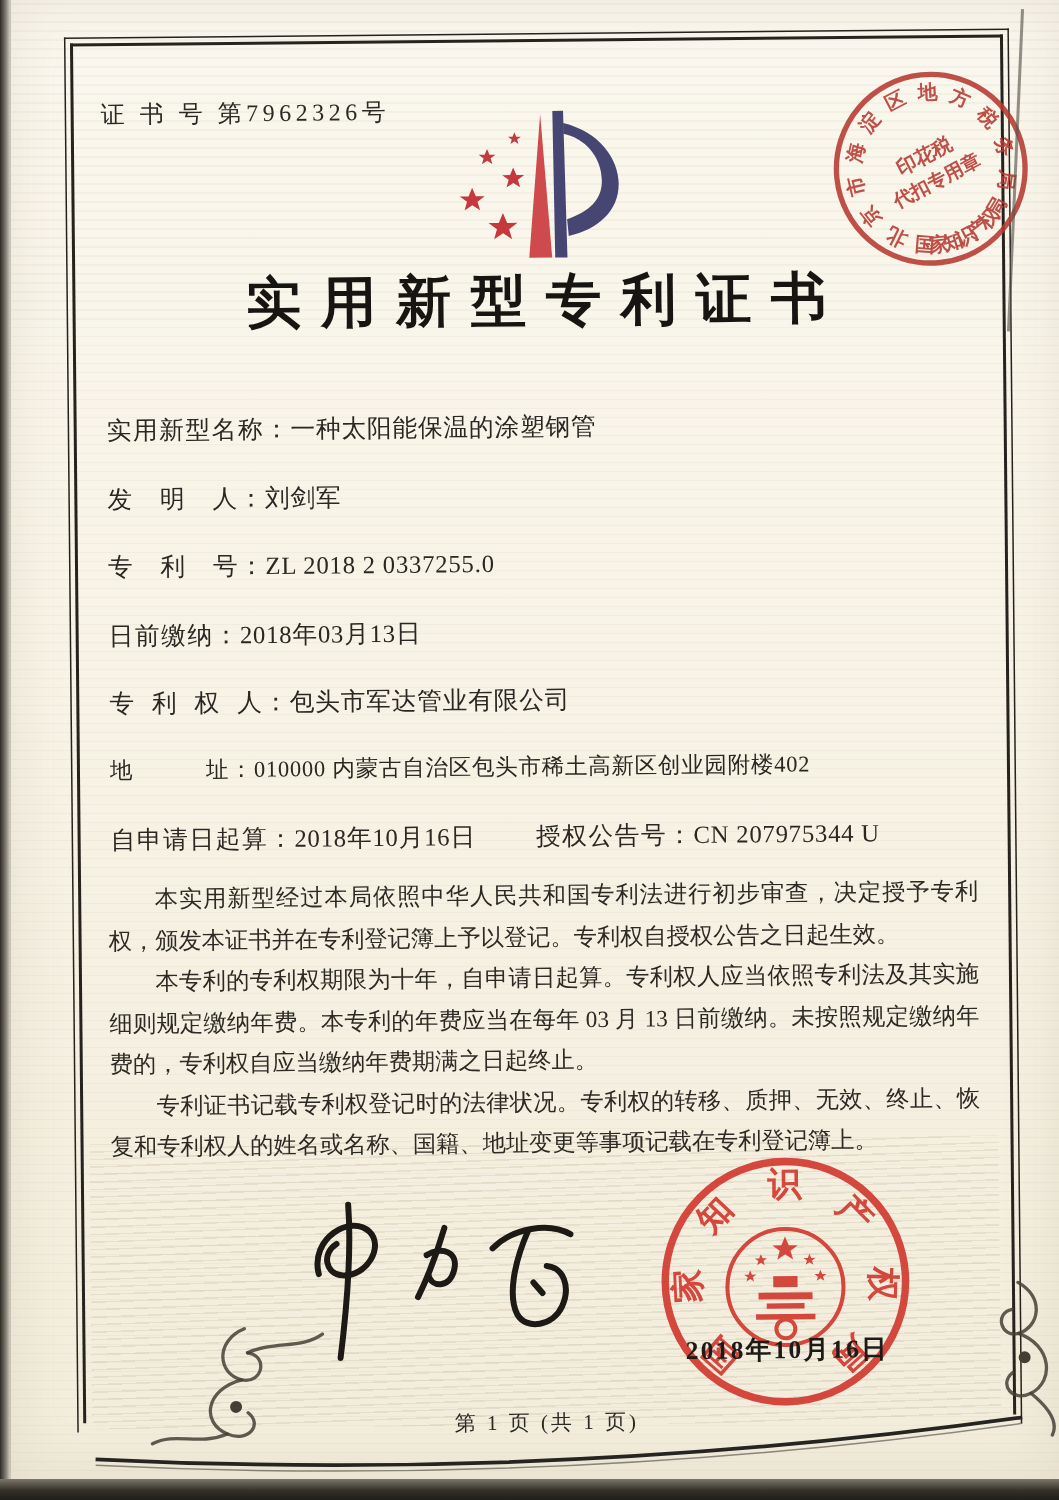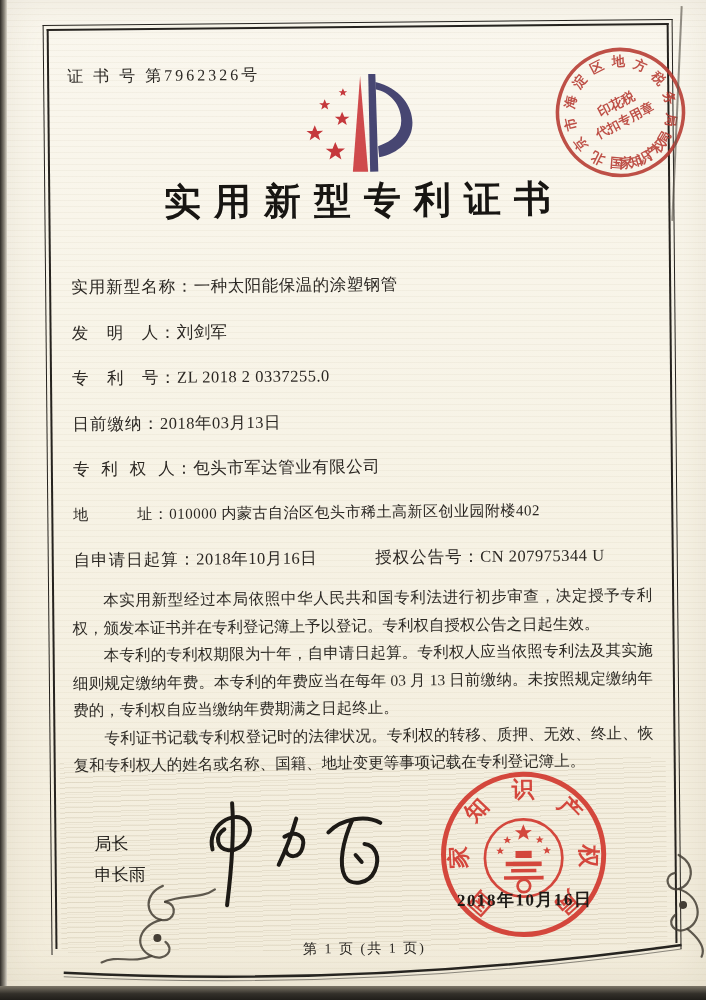--- a/index.html
+++ b/index.html
@@ -38,21 +38,21 @@
   .tax-stamp{position:absolute;left:546px;top:44px;width:142px;height:142px;
     transform:rotate(-27deg);opacity:.88;}
   .tax-stamp text{font-family:"Liberation Serif","DejaVu Serif",serif;font-weight:bold;}
   .title{position:absolute;left:0;top:176px;width:706px;margin:0;text-align:center;
     font-size:37px;font-weight:700;letter-spacing:13px;text-indent:13px;color:#171512;}
   .fields{position:absolute;left:66px;top:262px;width:586px;color:#2b2723;}
   .frow{height:45.5px;line-height:45.5px;font-size:16.5px;white-space:nowrap;}
   .frow .lab{display:inline-block;white-space:pre;letter-spacing:1px;font-family:Liberation Mono, monospace;}
   .frow .val{letter-spacing:.5px;}
   .frow.addr{font-size:15px;}
-  .grant2{margin-left:58px;}
+  .grant2{margin-left:40px;}
   .bodytext{position:absolute;left:64px;top:584px;width:580px;color:#2d2a25;}
   .bodytext p{margin:0;font-size:15.5px;line-height:27.5px;text-indent:2em;text-align:justify;}
   .sig-block{position:absolute;left:84px;top:826px;font-size:17px;color:#23201c;line-height:31px;}
   .signature{position:absolute;left:182px;top:792px;width:220px;height:120px;}
   .signature path{stroke:#1d1a16;stroke-width:4;fill:none;stroke-linecap:round;stroke-linejoin:round;}
   .seal{position:absolute;left:423px;top:766px;width:180px;height:180px;opacity:.92;}
   .seal text{font-family:"Liberation Serif","DejaVu Serif",serif;font-weight:bold;}
   .seal-date{position:absolute;left:446px;top:890px;width:190px;font-size:17px;font-weight:700;
     letter-spacing:1.5px;color:#1d1b17;}
   .ornament{position:absolute;}
@@ -145,24 +145,20 @@
           <span class="lab">自申请日起算：</span><span class="val">2018年10月16日</span><span class="lab grant2">授权公告号：</span><span class="val">CN 207975344 U</span>
         </div>
       </div>
 
       <div class="bodytext">
         <p>本实用新型经过本局依照中华人民共和国专利法进行初步审查，决定授予专利权，颁发本证书并在专利登记簿上予以登记。专利权自授权公告之日起生效。</p>
         <p>本专利的专利权期限为十年，自申请日起算。专利权人应当依照专利法及其实施细则规定缴纳年费。本专利的年费应当在每年 03 月 13 日前缴纳。未按照规定缴纳年费的，专利权自应当缴纳年费期满之日起终止。</p>
         <p>专利证书记载专利权登记时的法律状况。专利权的转移、质押、无效、终止、恢复和专利权人的姓名或名称、国籍、地址变更等事项记载在专利登记簿上。</p>
       </div>
 
-      <div class="sig-block">
-        <div>局长</div>
-        <div>申长雨</div>
-      </div>
 
       <svg class="signature" viewBox="0 0 220 120">
         <path d="M20,56 C14,32 42,16 54,28 C64,38 52,58 36,57 C24,56 22,42 32,36"></path>
         <path d="M40,10 C42,40 38,82 34,112"></path>
         <path d="M104,26 C98,46 92,60 86,72"></path>
         <path d="M92,44 C102,38 114,42 110,55 C107,66 95,66 93,57"></path>
         <path d="M136,40 C150,26 174,23 188,31"></path>
         <path d="M160,28 C150,50 146,72 152,84 C158,95 176,92 182,79 C188,66 183,53 172,52"></path>
         <path d="M163,63 L169,70"></path>
       </svg>

